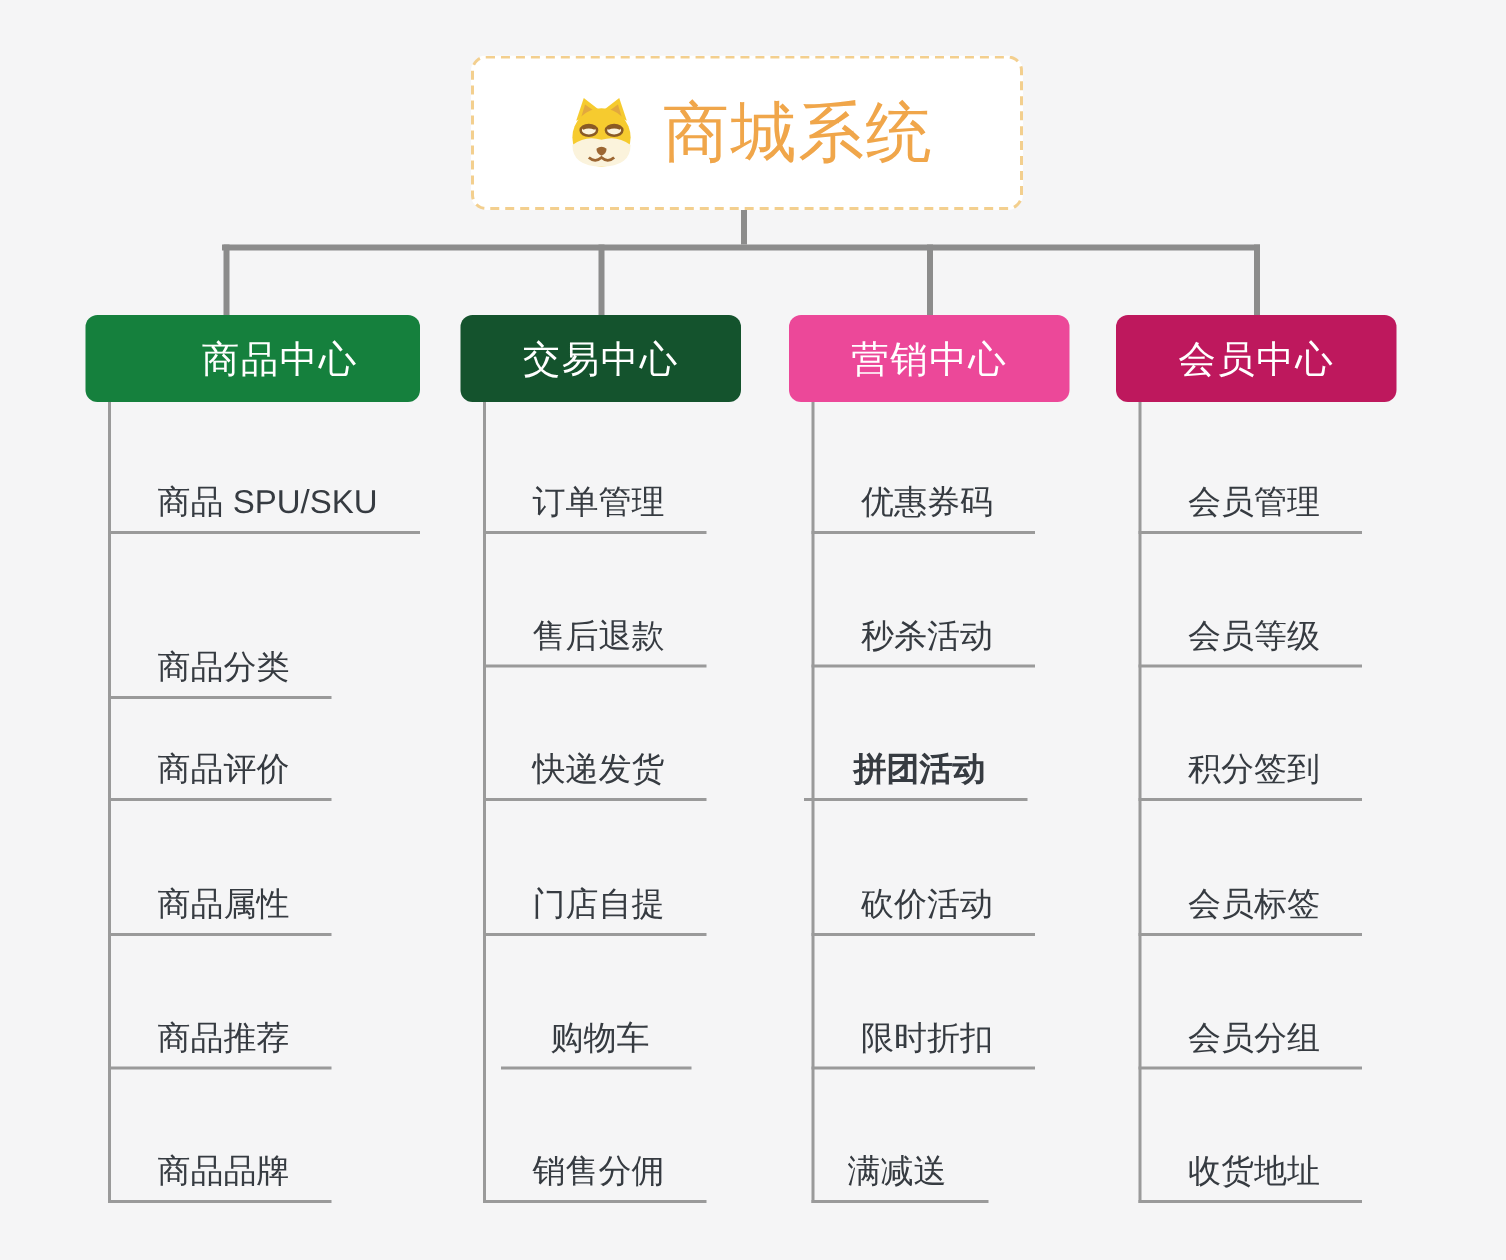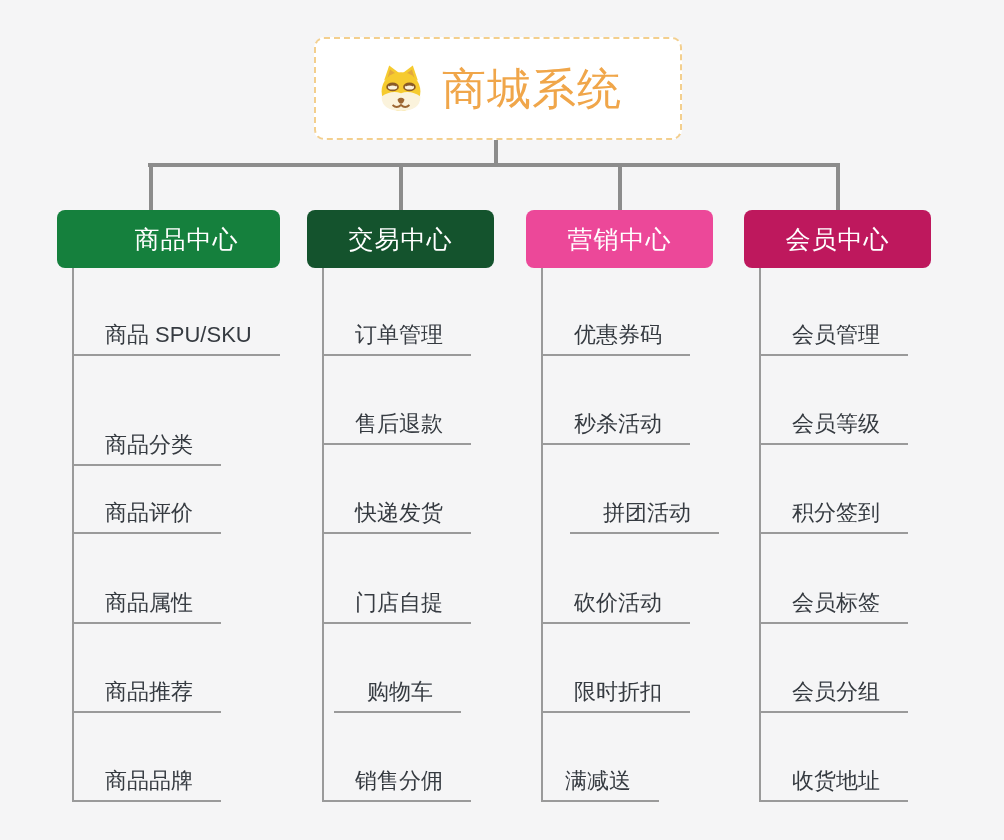--- a/index.html
+++ b/index.html
@@ -85,21 +85,21 @@
       <div class="item" style="left: 322px; top: 397px;">售后退款</div>
       <div class="item" style="left: 322px; top: 486px;">快递发货</div>
       <div class="item" style="left: 322px; top: 576px;">门店自提</div>
       <div class="item" style="left: 334px; top: 665px;">购物车</div>
       <div class="item" style="left: 322px; top: 754px;">销售分佣</div>
       <div class="connector" style="left: 617.5px; top: 163px; width: 4px; height: 47px;"></div>
       <div class="branch-node" style="left: 526px; background: #ec4899;">营销中心</div>
       <div class="vline" style="left: 541px; top: 268px; height: 534px;"></div>
       <div class="item" style="left: 541px; top: 308px;">优惠券码</div>
       <div class="item" style="left: 541px; top: 397px;">秒杀活动</div>
-      <div class="item" style="left: 570px; top: 486px;">拼团活动</div>
+      <div class="item" style="left: 536px; top: 486px; font-weight: bold;">拼团活动</div>
       <div class="item" style="left: 541px; top: 576px;">砍价活动</div>
       <div class="item" style="left: 541px; top: 665px;">限时折扣</div>
       <div class="item" style="left: 541px; top: 754px; padding-left: 24px;">满减送</div>
       <div class="connector" style="left: 835.5px; top: 163px; width: 4px; height: 47px;"></div>
       <div class="branch-node" style="left: 744px; background: #be185d;">会员中心</div>
       <div class="vline" style="left: 759px; top: 268px; height: 534px;"></div>
       <div class="item" style="left: 759px; top: 308px;">会员管理</div>
       <div class="item" style="left: 759px; top: 397px;">会员等级</div>
       <div class="item" style="left: 759px; top: 486px;">积分签到</div>
       <div class="item" style="left: 759px; top: 576px;">会员标签</div>

